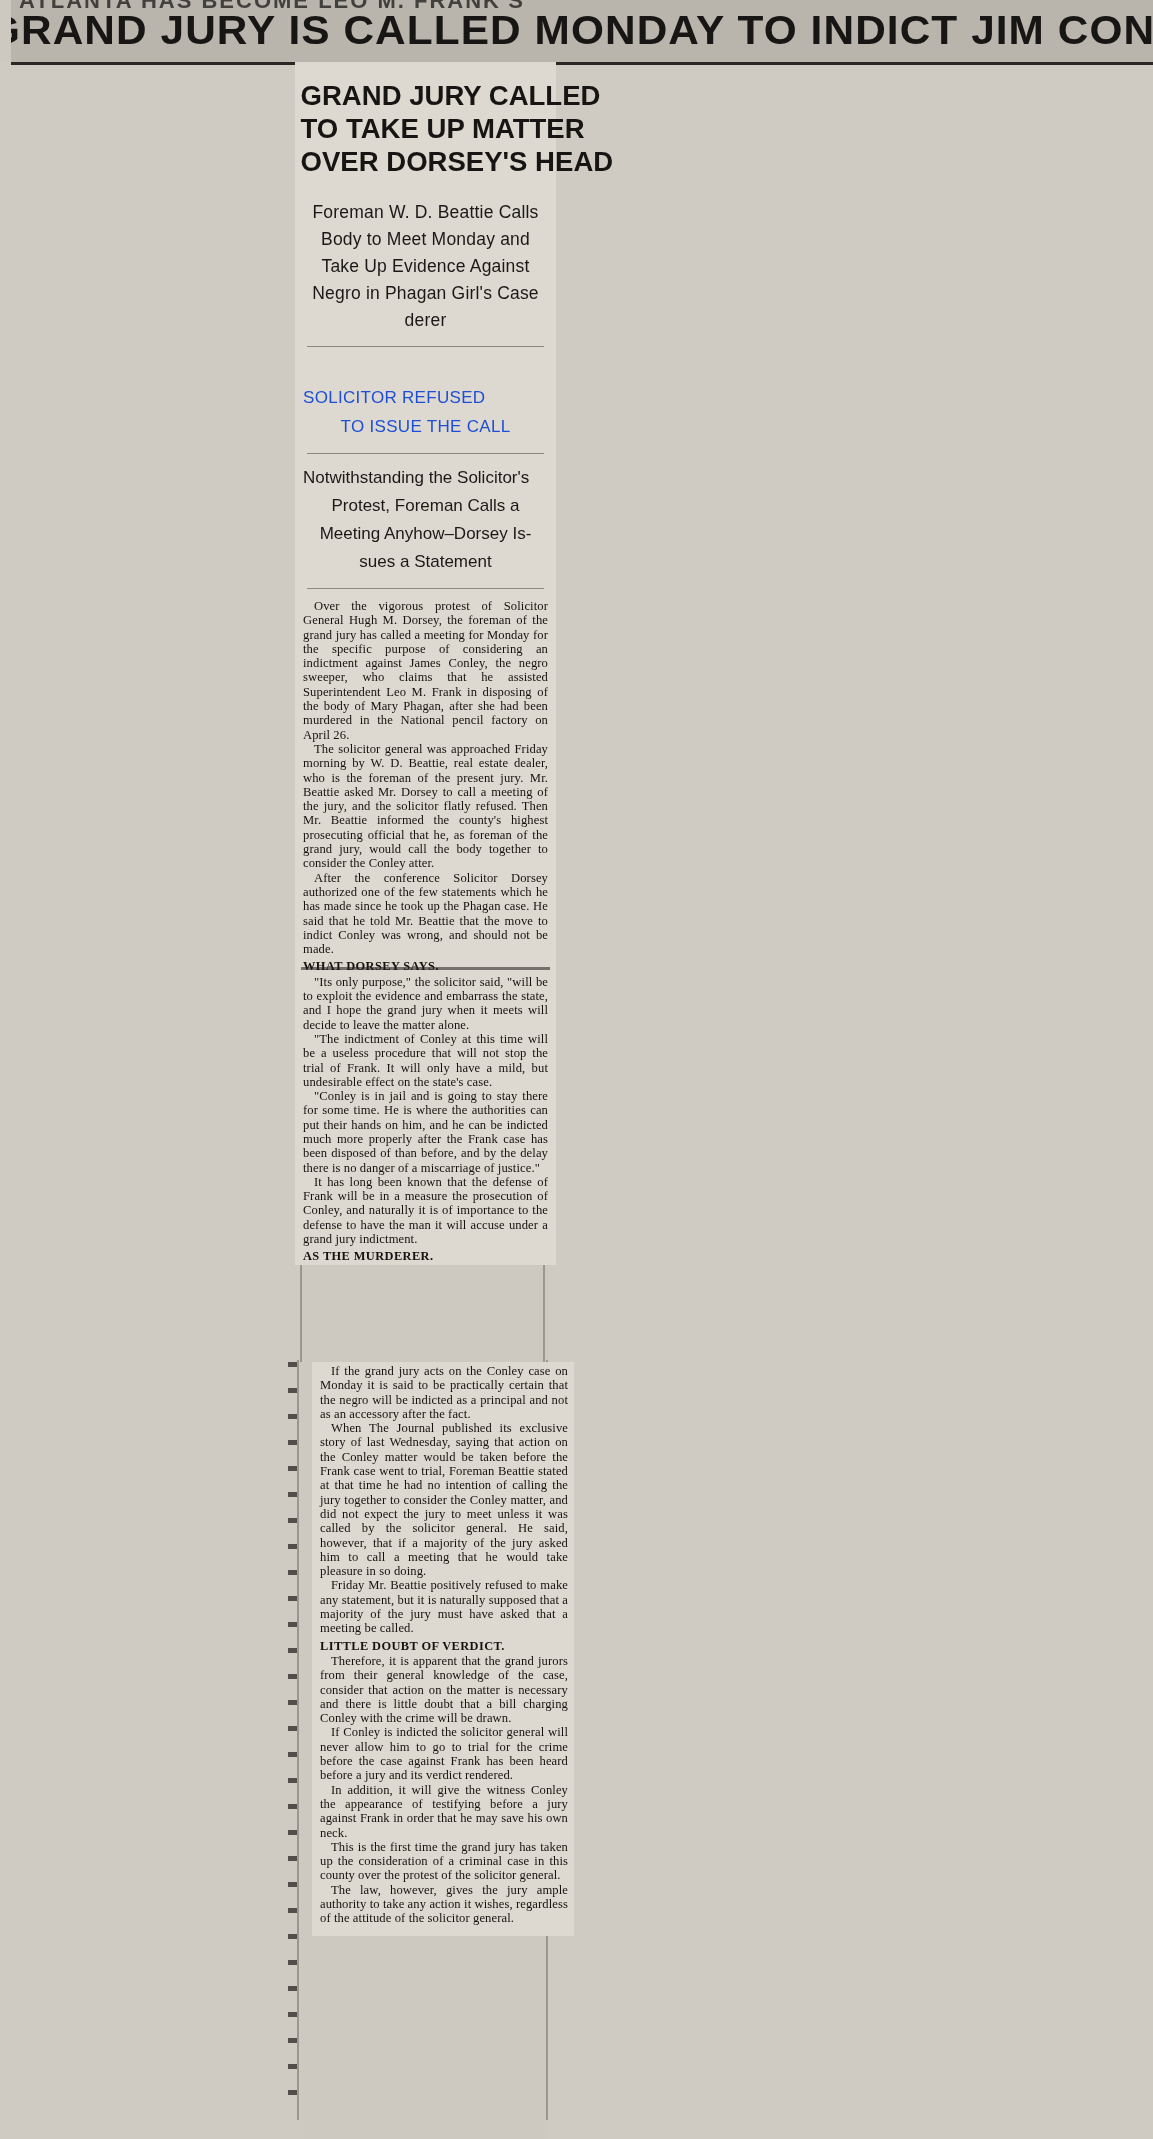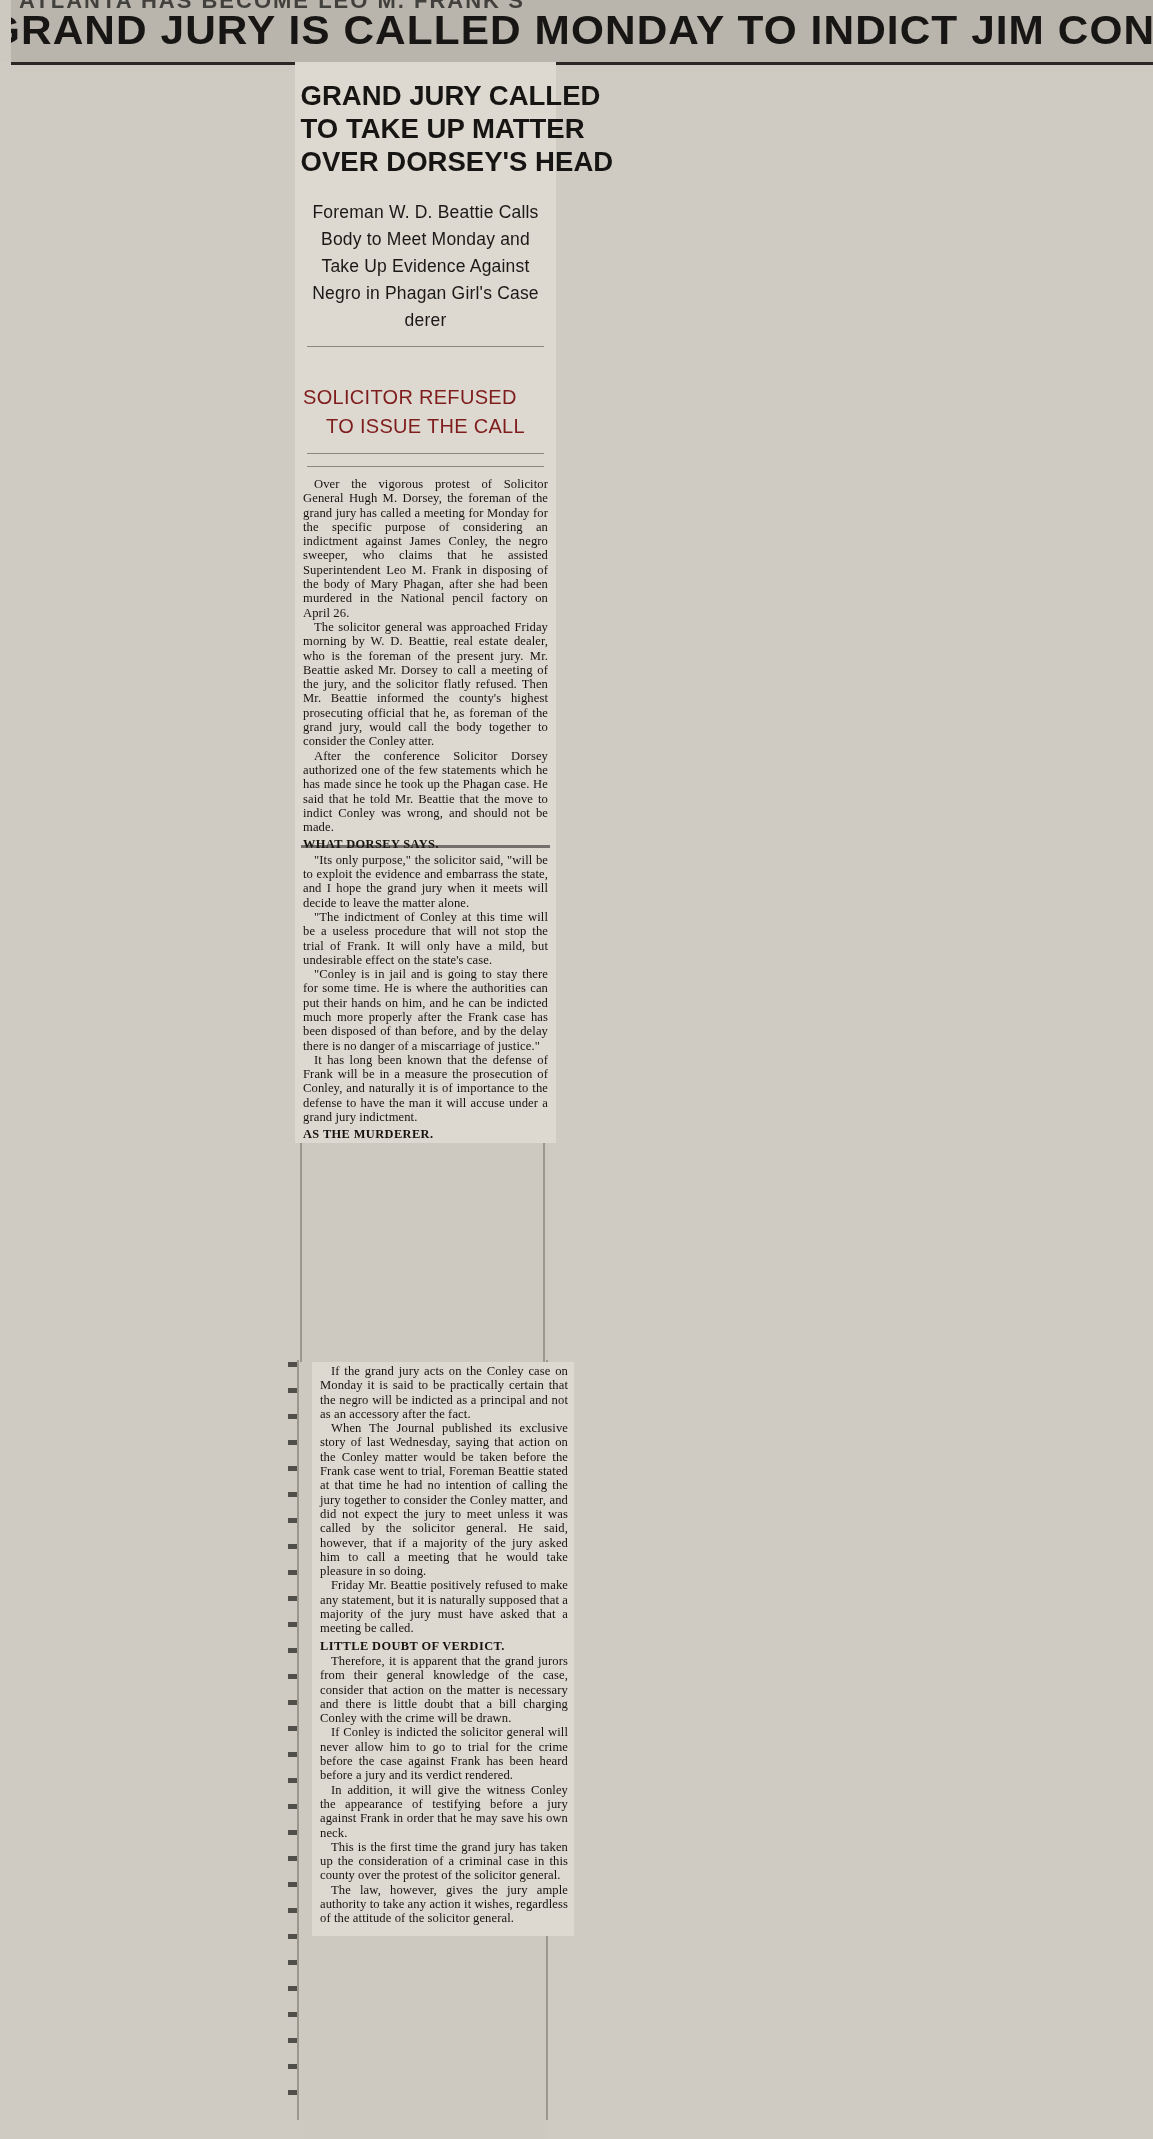--- a/index.html
+++ b/index.html
@@ -108,23 +108,23 @@
     margin-top:20px;
     letter-spacing:.2px;
   }
   .hr-thin{
     border:0;
     border-top:1px solid #8d8980;
     margin:12px 4px 10px 4px;
   }
   .deck3{
     font-family:"Liberation Sans", sans-serif;
-    font-size:20px;
+    font-size:17px;
     line-height:29px;
-    color:#7f1d1d;
+    color:#1d4ed8;
     letter-spacing:.3px;
     margin-top:36px;
   }
   .deck3 .l1{text-align:left;}
   .deck3 .l2{text-align:center;}
   .deck4{
     font-family:"Liberation Sans", sans-serif;
     font-size:17px;
     line-height:28px;
     text-align:center;
@@ -238,20 +238,26 @@
 
     <hr class="hr-thin">
 
     <div class="deck3">
       <div class="l1">SOLICITOR REFUSED</div>
       <div class="l2">TO ISSUE THE CALL</div>
     </div>
 
     <hr class="hr-thin">
 
+    <div class="deck4">
+      <div class="first">Notwithstanding the Solicitor's</div>
+      <div>Protest, Foreman Calls a</div>
+      <div>Meeting Anyhow–Dorsey Is-</div>
+      <div>sues a Statement</div>
+    </div>
 
     <hr class="hr-thin">
 
     <div class="bodytext">
       <p>Over the vigorous protest of Solicitor General Hugh M. Dorsey, the foreman of the grand jury has called a meeting for Monday for the specific purpose of considering an indictment against James Conley, the negro sweeper, who claims that he assisted Superintendent Leo M. Frank in disposing of the body of Mary Phagan, after she had been murdered in the National pencil factory on April 26.</p>
       <p>The solicitor general was approached Friday morning by W. D. Beattie, real estate dealer, who is the foreman of the present jury. Mr. Beattie asked Mr. Dorsey to call a meeting of the jury, and the solicitor flatly refused. Then Mr. Beattie informed the county's highest prosecuting official that he, as foreman of the grand jury, would call the body together to consider the Conley atter.</p>
       <p>After the conference Solicitor Dorsey authorized one of the few statements which he has made since he took up the Phagan case. He said that he told Mr. Beattie that the move to indict Conley was wrong, and should not be made.</p>
 
       <div class="subhead strike">WHAT DORSEY SAYS.</div>
 

